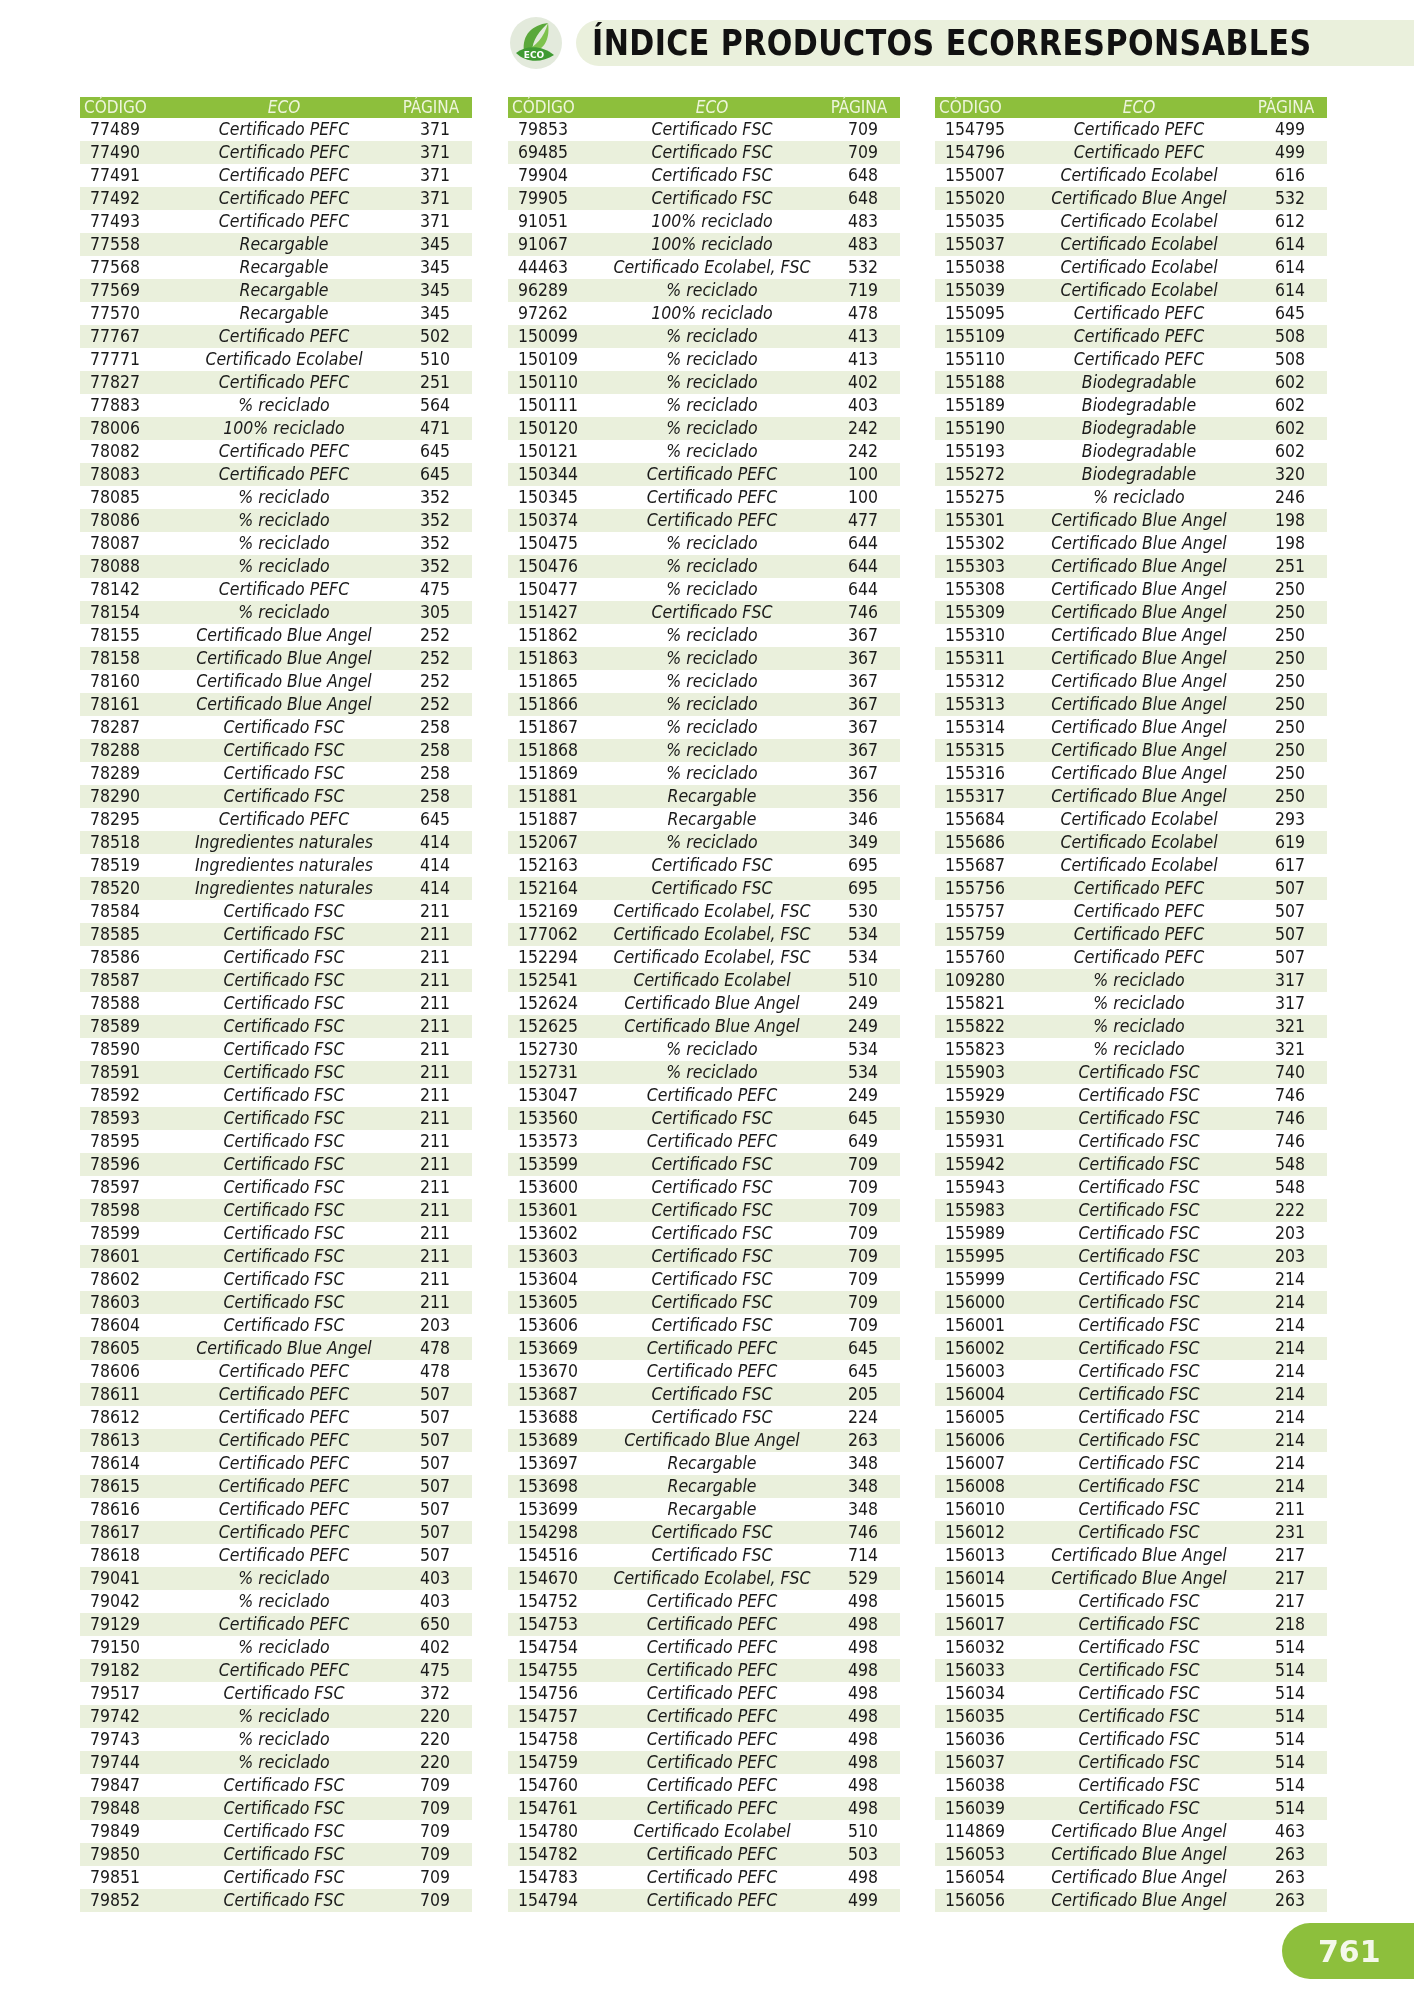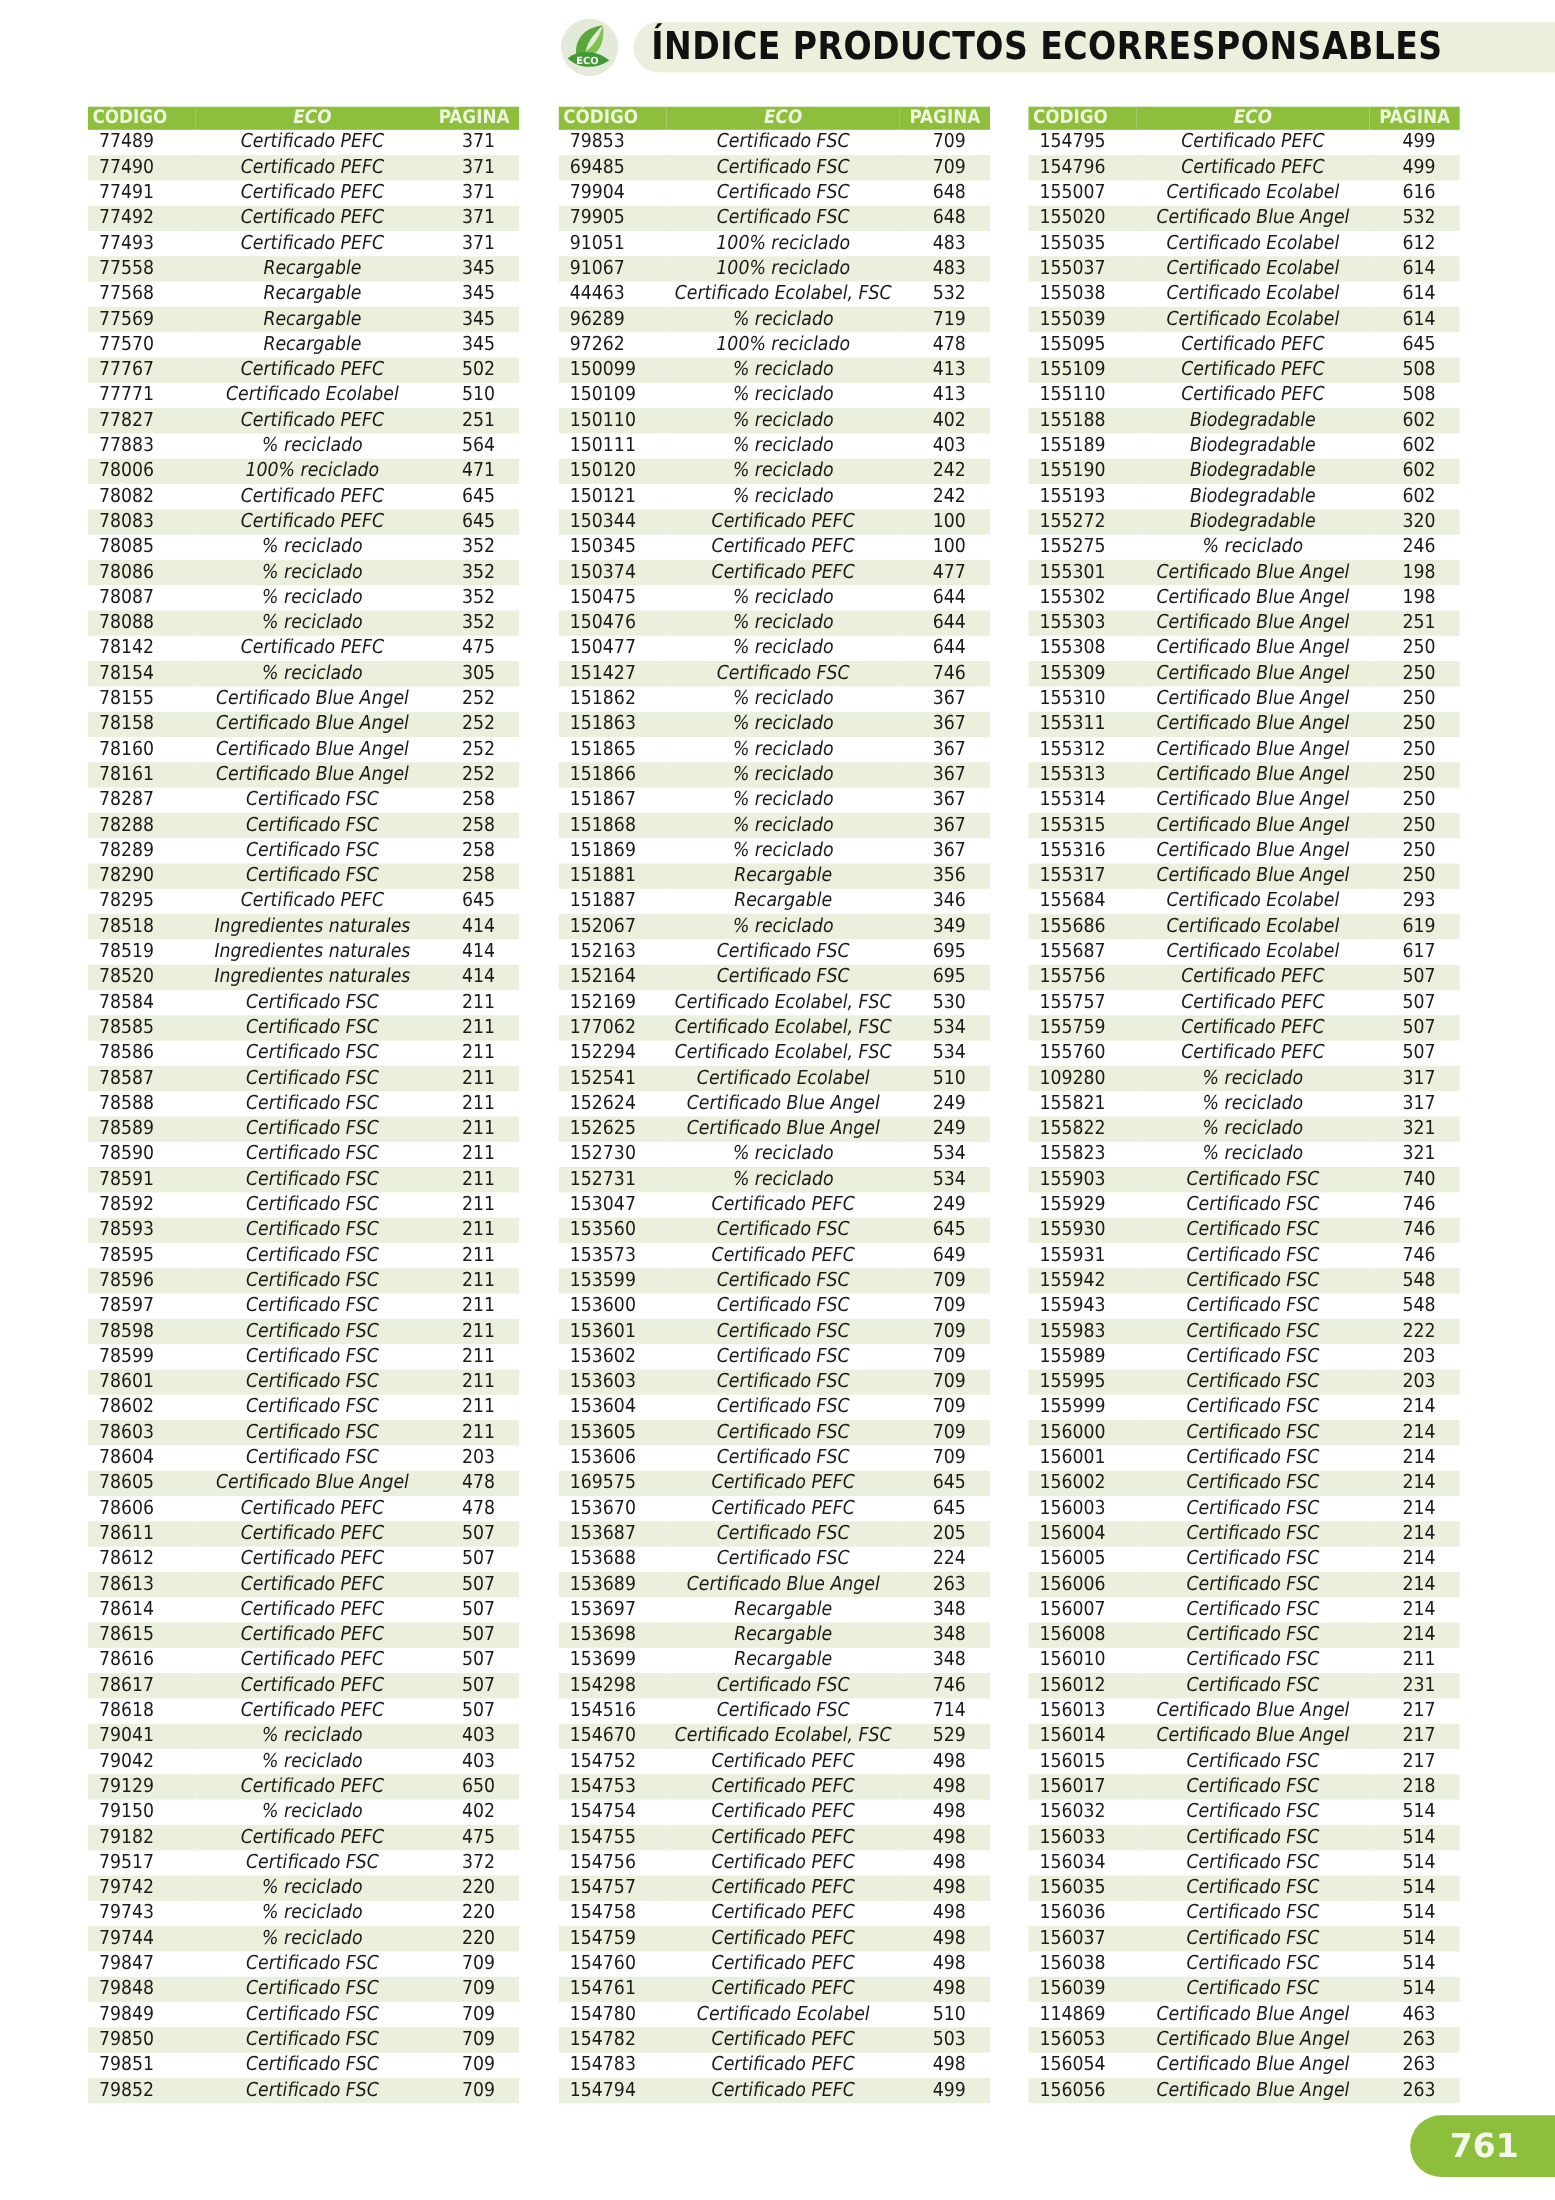--- a/index.html
+++ b/index.html
@@ -5,21 +5,21 @@
   html, body { margin:0; padding:0; }
   body { width:1414px; height:2000px; background:#ffffff; position:relative; overflow:hidden;
          font-family:"DejaVu Sans Condensed","DejaVu Sans","Liberation Sans",sans-serif; color:#1a1a1a; }
   .header { position:absolute; left:510px; top:18px; height:50px; display:flex; align-items:center; }
   .eco-badge { width:52px; height:52px; border-radius:50%; background:#e3eadc; position:relative; margin-right:14px; }
   .eco-badge svg { position:absolute; left:0; top:0; }
   .title-pill { height:46px; padding:0 22px 0 16px; border-radius:23px; background:#eaf0dc; display:flex; align-items:center; }
   .title-pill span { font-family:"DejaVu Sans","Liberation Sans",sans-serif; font-weight:bold; font-size:35px; letter-spacing:0.5px; color:#111; transform:scaleX(0.86); transform-origin:left center; display:inline-block; white-space:nowrap; }
   .tables { position:absolute; top:97px; left:80px; width:1250px; }
   .tbl { position:absolute; top:0; width:392px; border-collapse:collapse; }
-  .tbl th { background:#8dbf3c; color:#eef5dc; font-weight:bold; font-size:17px; height:21px; padding:0 4px; line-height:21px; }
+  .tbl th { background:#8dbf3c; color:#eef5dc; font-weight:normal; font-size:17px; height:21px; padding:0 4px; line-height:21px; }
   .tbl td { font-size:17.5px; height:23px; line-height:23px; padding:0 4px; white-space:nowrap; }
   .tbl tr.alt td { background:#eaf0dc; }
   .c-code { text-align:left; width:84px; padding-left:10px !important; }
   .c-eco { text-align:center; font-style:italic; }
   .c-page { text-align:right; width:56px; padding-right:22px !important; }
   th.c-code { text-align:left; padding-left:4px !important; }
   th.c-page { text-align:center; padding-right:4px !important; }
   #t0 { left:0; } #t1 { left:428px; } #t2 { left:855px; }
   .page-num { position:absolute; left:1282px; top:1923px; width:140px; height:56px; background:#8dbf3c; border-radius:28px 0 0 28px; color:#f4f8ea; font-weight:bold; font-size:30px; display:flex; align-items:center; padding-left:36px; box-sizing:border-box; font-family:"DejaVu Sans","Liberation Sans",sans-serif; }
 </style>
@@ -710,21 +710,21 @@
           <td class="c-code">153605</td>
           <td class="c-eco">Certificado FSC</td>
           <td class="c-page">709</td>
         </tr>
         <tr>
           <td class="c-code">153606</td>
           <td class="c-eco">Certificado FSC</td>
           <td class="c-page">709</td>
         </tr>
         <tr class="alt">
-          <td class="c-code">169575</td>
+          <td class="c-code">153669</td>
           <td class="c-eco">Certificado PEFC</td>
           <td class="c-page">645</td>
         </tr>
         <tr>
           <td class="c-code">153670</td>
           <td class="c-eco">Certificado PEFC</td>
           <td class="c-page">645</td>
         </tr>
         <tr class="alt">
           <td class="c-code">153687</td>

